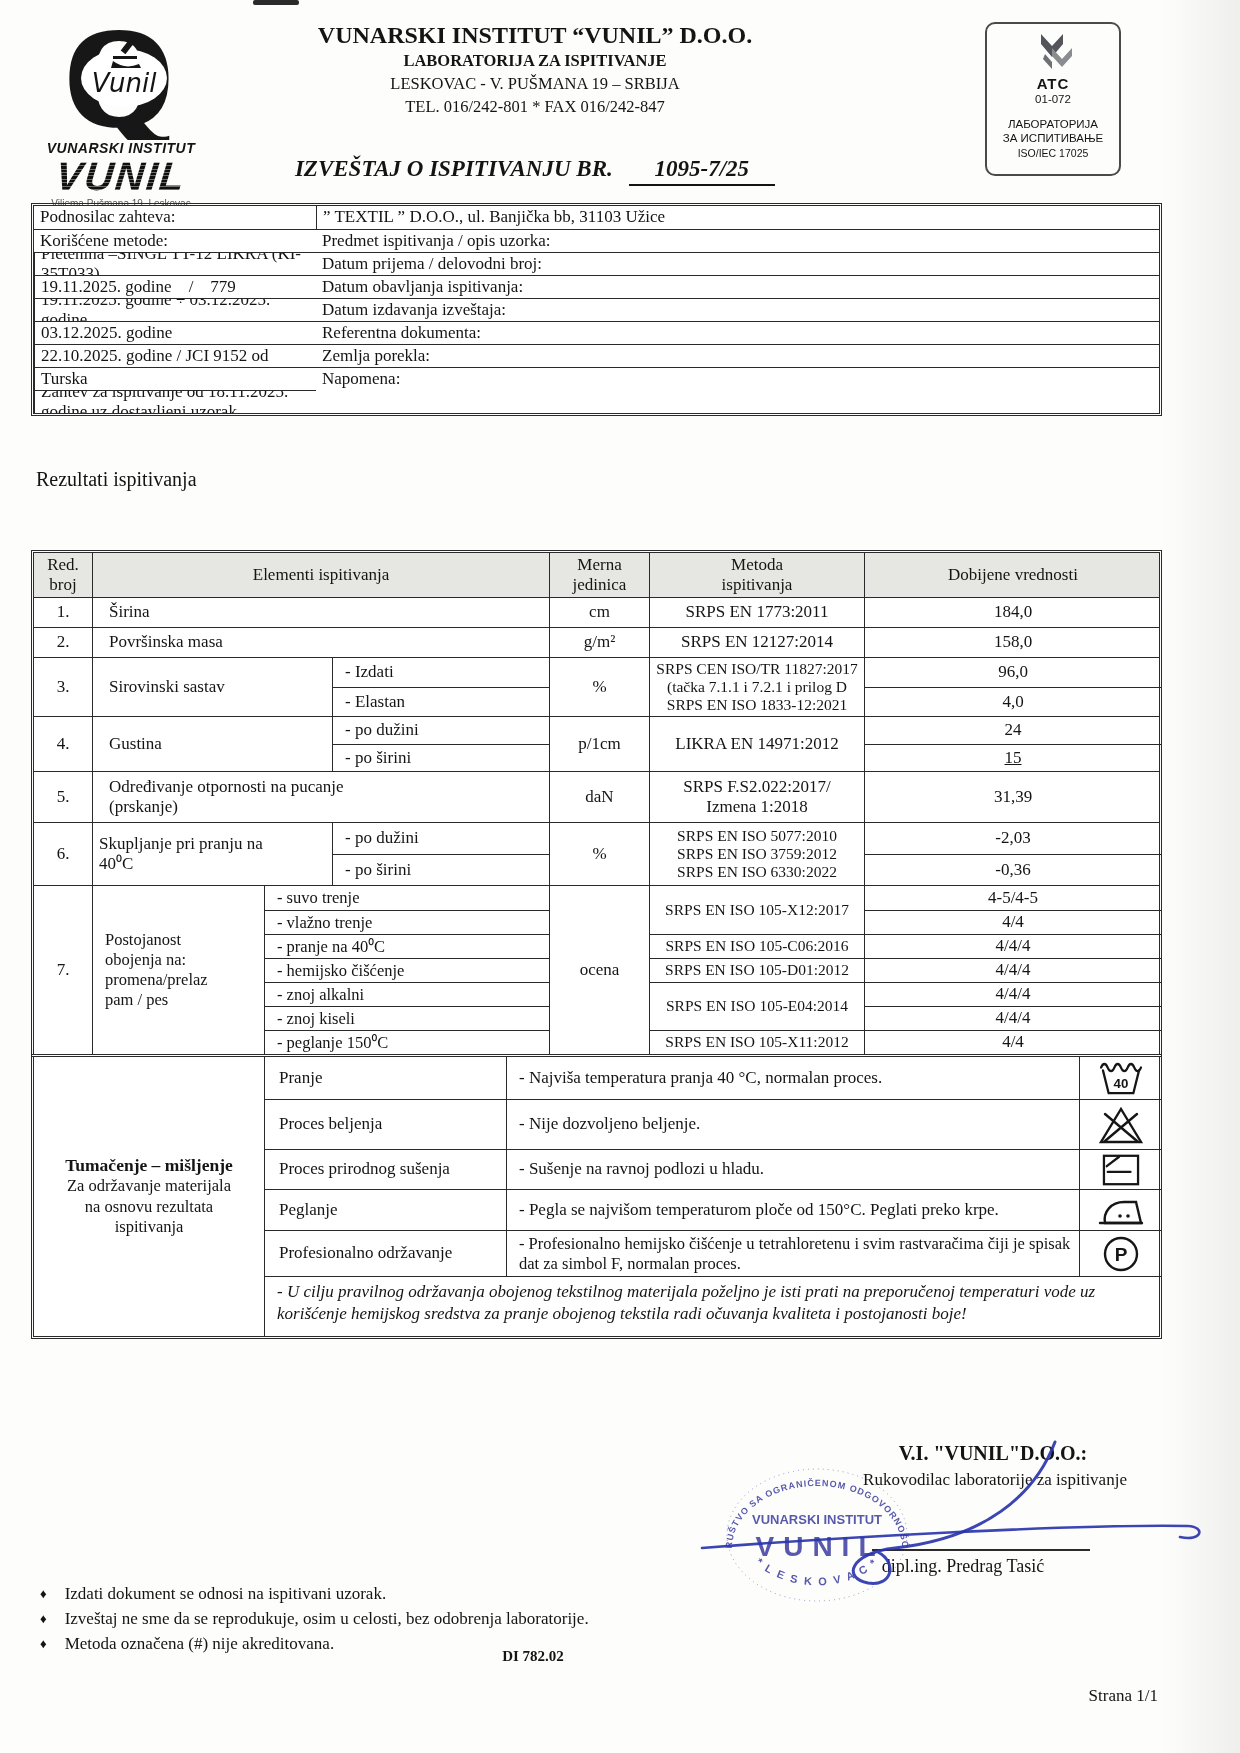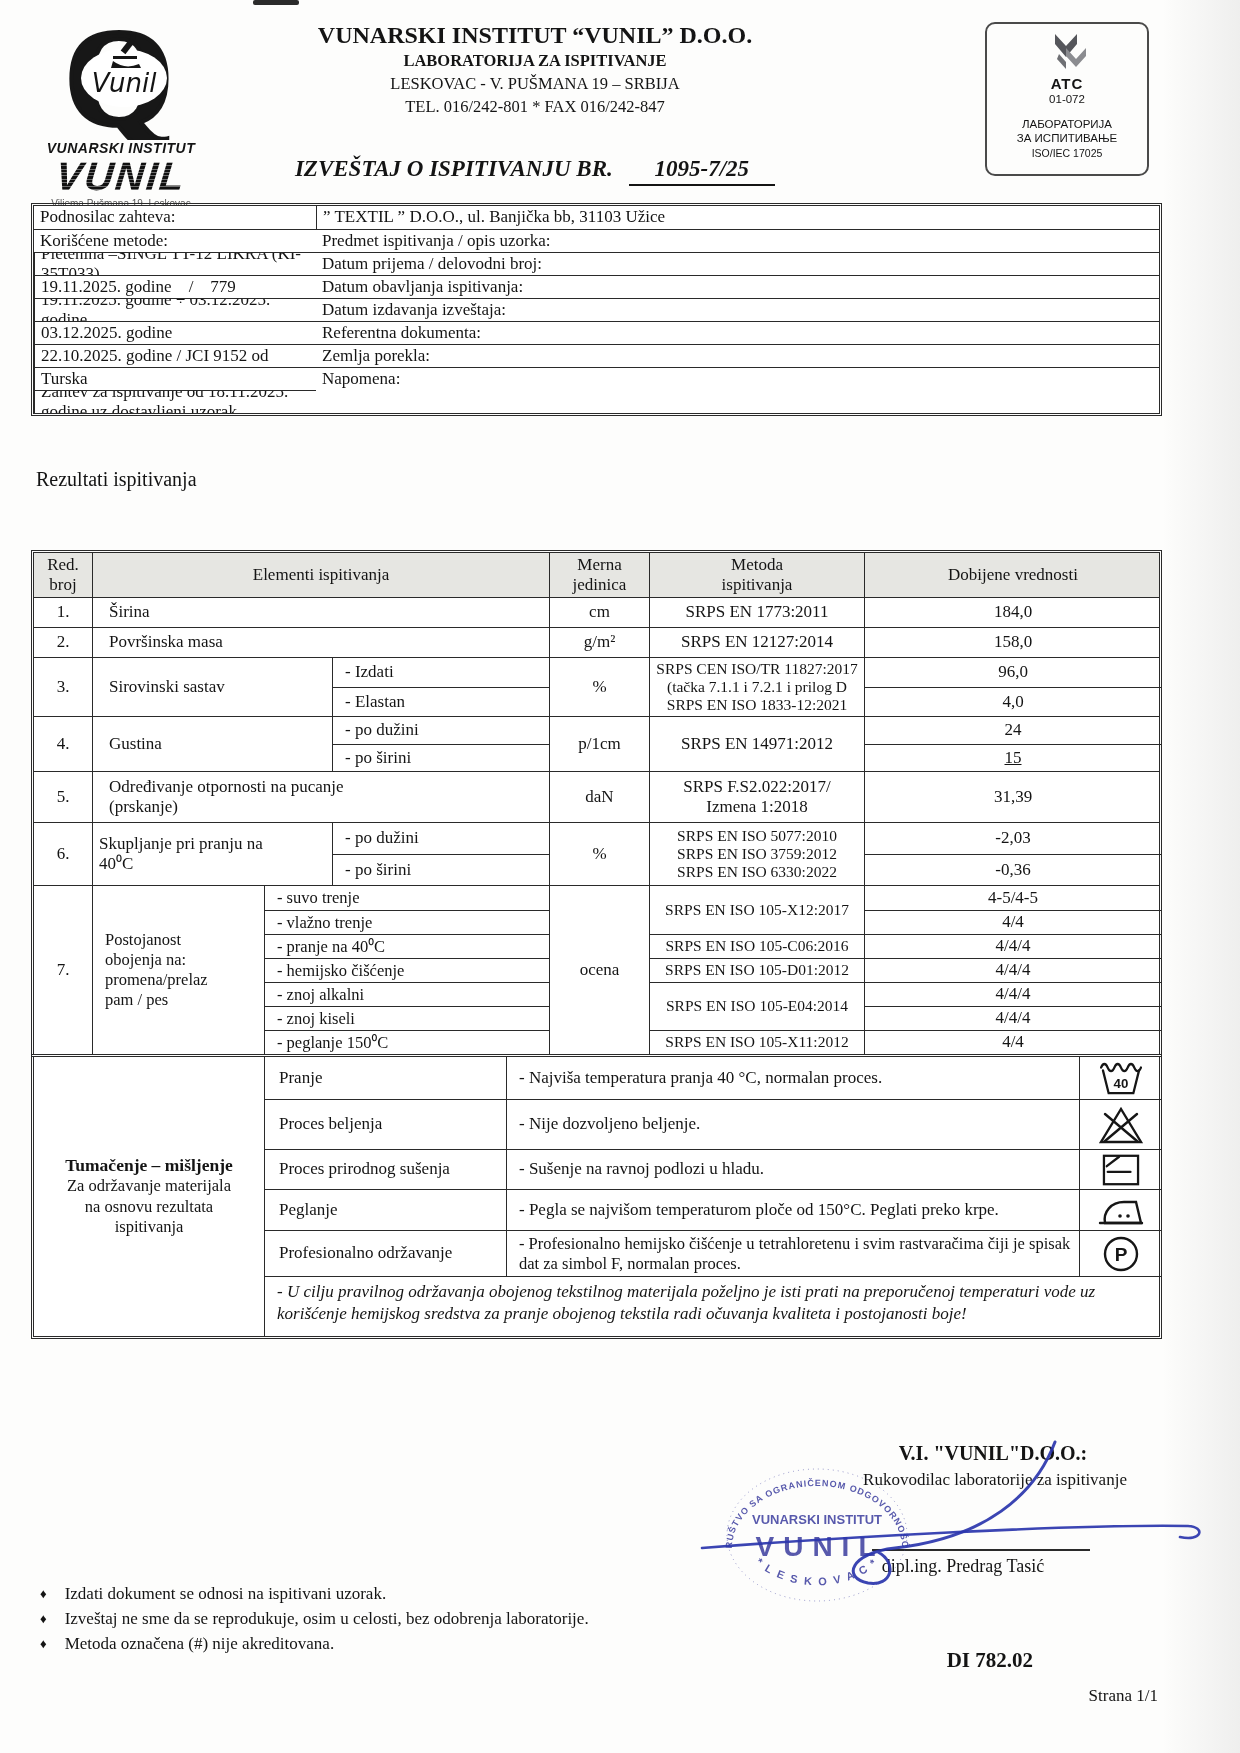--- a/index.html
+++ b/index.html
@@ -20,21 +20,21 @@
                 -webkit-background-clip:text;background-clip:text;color:transparent;}
   }
   .logo-addr{font-family:"Liberation Sans",sans-serif;font-size:10px;color:#555;margin-top:2px;}
   .letterhead{position:absolute;left:205px;top:22px;width:660px;text-align:center;}
   .org{font-size:24px;font-weight:bold;}
   .lab{font-size:16.5px;font-weight:bold;margin-top:2px;}
   .addr,.tel{font-size:16.5px;margin-top:3px;}
   .report-title{position:absolute;left:205px;top:156px;width:660px;text-align:center;
                 font-size:23px;font-weight:bold;font-style:italic;}
   .rt-num{display:inline-block;border-bottom:2.5px solid #141414;padding:0 26px 2px 26px;margin-left:10px;}
-  .badge{position:absolute;left:985px;top:22px;width:164px;height:154px;border:2px solid #4a4a4a;
+  .badge{position:absolute;left:985px;top:22px;width:136px;height:154px;border:2px solid #4a4a4a;
          border-radius:10px;text-align:center;font-family:"Liberation Sans",sans-serif;padding-top:8px;box-sizing:border-box;}
   .badge-atc{font-size:15px;font-weight:bold;letter-spacing:1px;margin-top:1px;}
   .badge-code{font-size:11.5px;margin-top:1px;}
   .badge-lab{font-size:11.5px;margin-top:12px;line-height:1.25;}
   .badge-iso{font-size:10.5px;margin-top:1px;}
   
   .dbl{border:1px solid #2a2a2a;outline:1px solid #2a2a2a;outline-offset:1.5px;background:#fff;}
   .info-table{position:absolute;left:33px;top:205px;width:1127px;display:grid;
               grid-template-columns:282px 1fr;grid-auto-rows:23px;box-sizing:border-box;}
   .info-table .c{font-size:17px;}
@@ -63,22 +63,22 @@
                font-size:20px;font-weight:bold;z-index:2;}
   .sig-role{position:absolute;left:820px;top:1470px;width:350px;text-align:center;font-size:17px;z-index:2;}
   .sig-line{position:absolute;left:872px;top:1549px;width:218px;border-top:2px solid #2a2a2a;z-index:2;}
   .sig-name{position:absolute;left:848px;top:1556px;width:230px;text-align:center;font-size:18px;z-index:2;}
   .stamp{position:absolute;left:722px;top:1464px;z-index:3;opacity:.86;}
   .sig-strokes{position:absolute;left:640px;top:1420px;z-index:4;}
   
   .fnotes{position:absolute;left:40px;top:1581px;}
   .fline{display:flex;align-items:center;gap:18px;height:25px;font-size:17px;}
   .diamond{font-size:13px;}
-  .doc-code{position:absolute;left:33px;top:1648px;width:1000px;text-align:right;
-            font-size:21px;font-weight:bold;}
+  .doc-code{position:absolute;left:33px;top:1648px;width:1000px;text-align:center;
+            font-size:15px;font-weight:bold;}
   .pageno{position:absolute;left:900px;top:1686px;width:258px;text-align:right;font-size:17px;}
 </style>
 </head>
 <body>
 
 <div class="page">
   <div class="smudge"></div>
 
   <div class="logo-block">
     <svg width="160" height="128" viewBox="0 0 160 128">
@@ -186,21 +186,21 @@
       <div class="c bl" style="grid-area:1/6/2/7;">96,0</div>
       <div class="c bl bt" style="grid-area:2/6/3/7;">4,0</div>
     </div>
 
     <div class="rg" style="grid-template-columns:58px 240px 217px 100px 215px 297px;grid-template-rows:27px 27px;">
       <div class="c" style="grid-area:1/1/3/2;">4.</div>
       <div class="c cl bl" style="grid-area:1/2/3/3;padding-left:16px;">Gustina</div>
       <div class="c cl bl" style="grid-area:1/3/2/4;padding-left:12px;">- po dužini</div>
       <div class="c cl bl bt" style="grid-area:2/3/3/4;padding-left:12px;">- po širini</div>
       <div class="c bl" style="grid-area:1/4/3/5;">p/1cm</div>
-      <div class="c bl" style="grid-area:1/5/3/6;">SRPS EN 14971:2012</div>
+      <div class="c bl" style="grid-area:1/5/3/6;">LIKRA EN 14971:2012</div>
       <div class="c bl" style="grid-area:1/6/2/7;">24</div>
       <div class="c bl bt" style="grid-area:2/6/3/7;text-decoration:underline;">15</div>
     </div>
 
     <div class="rg" style="grid-template-columns:58px 457px 100px 215px 297px;height:50px;">
       <div class="c">5.</div>
       <div class="c cl bl pre" style="padding-left:16px;">Određivanje otpornosti na pucanje
 (prskanje)</div>
       <div class="c bl">daN</div>
       <div class="c bl pre">SRPS F.S2.022:2017/

